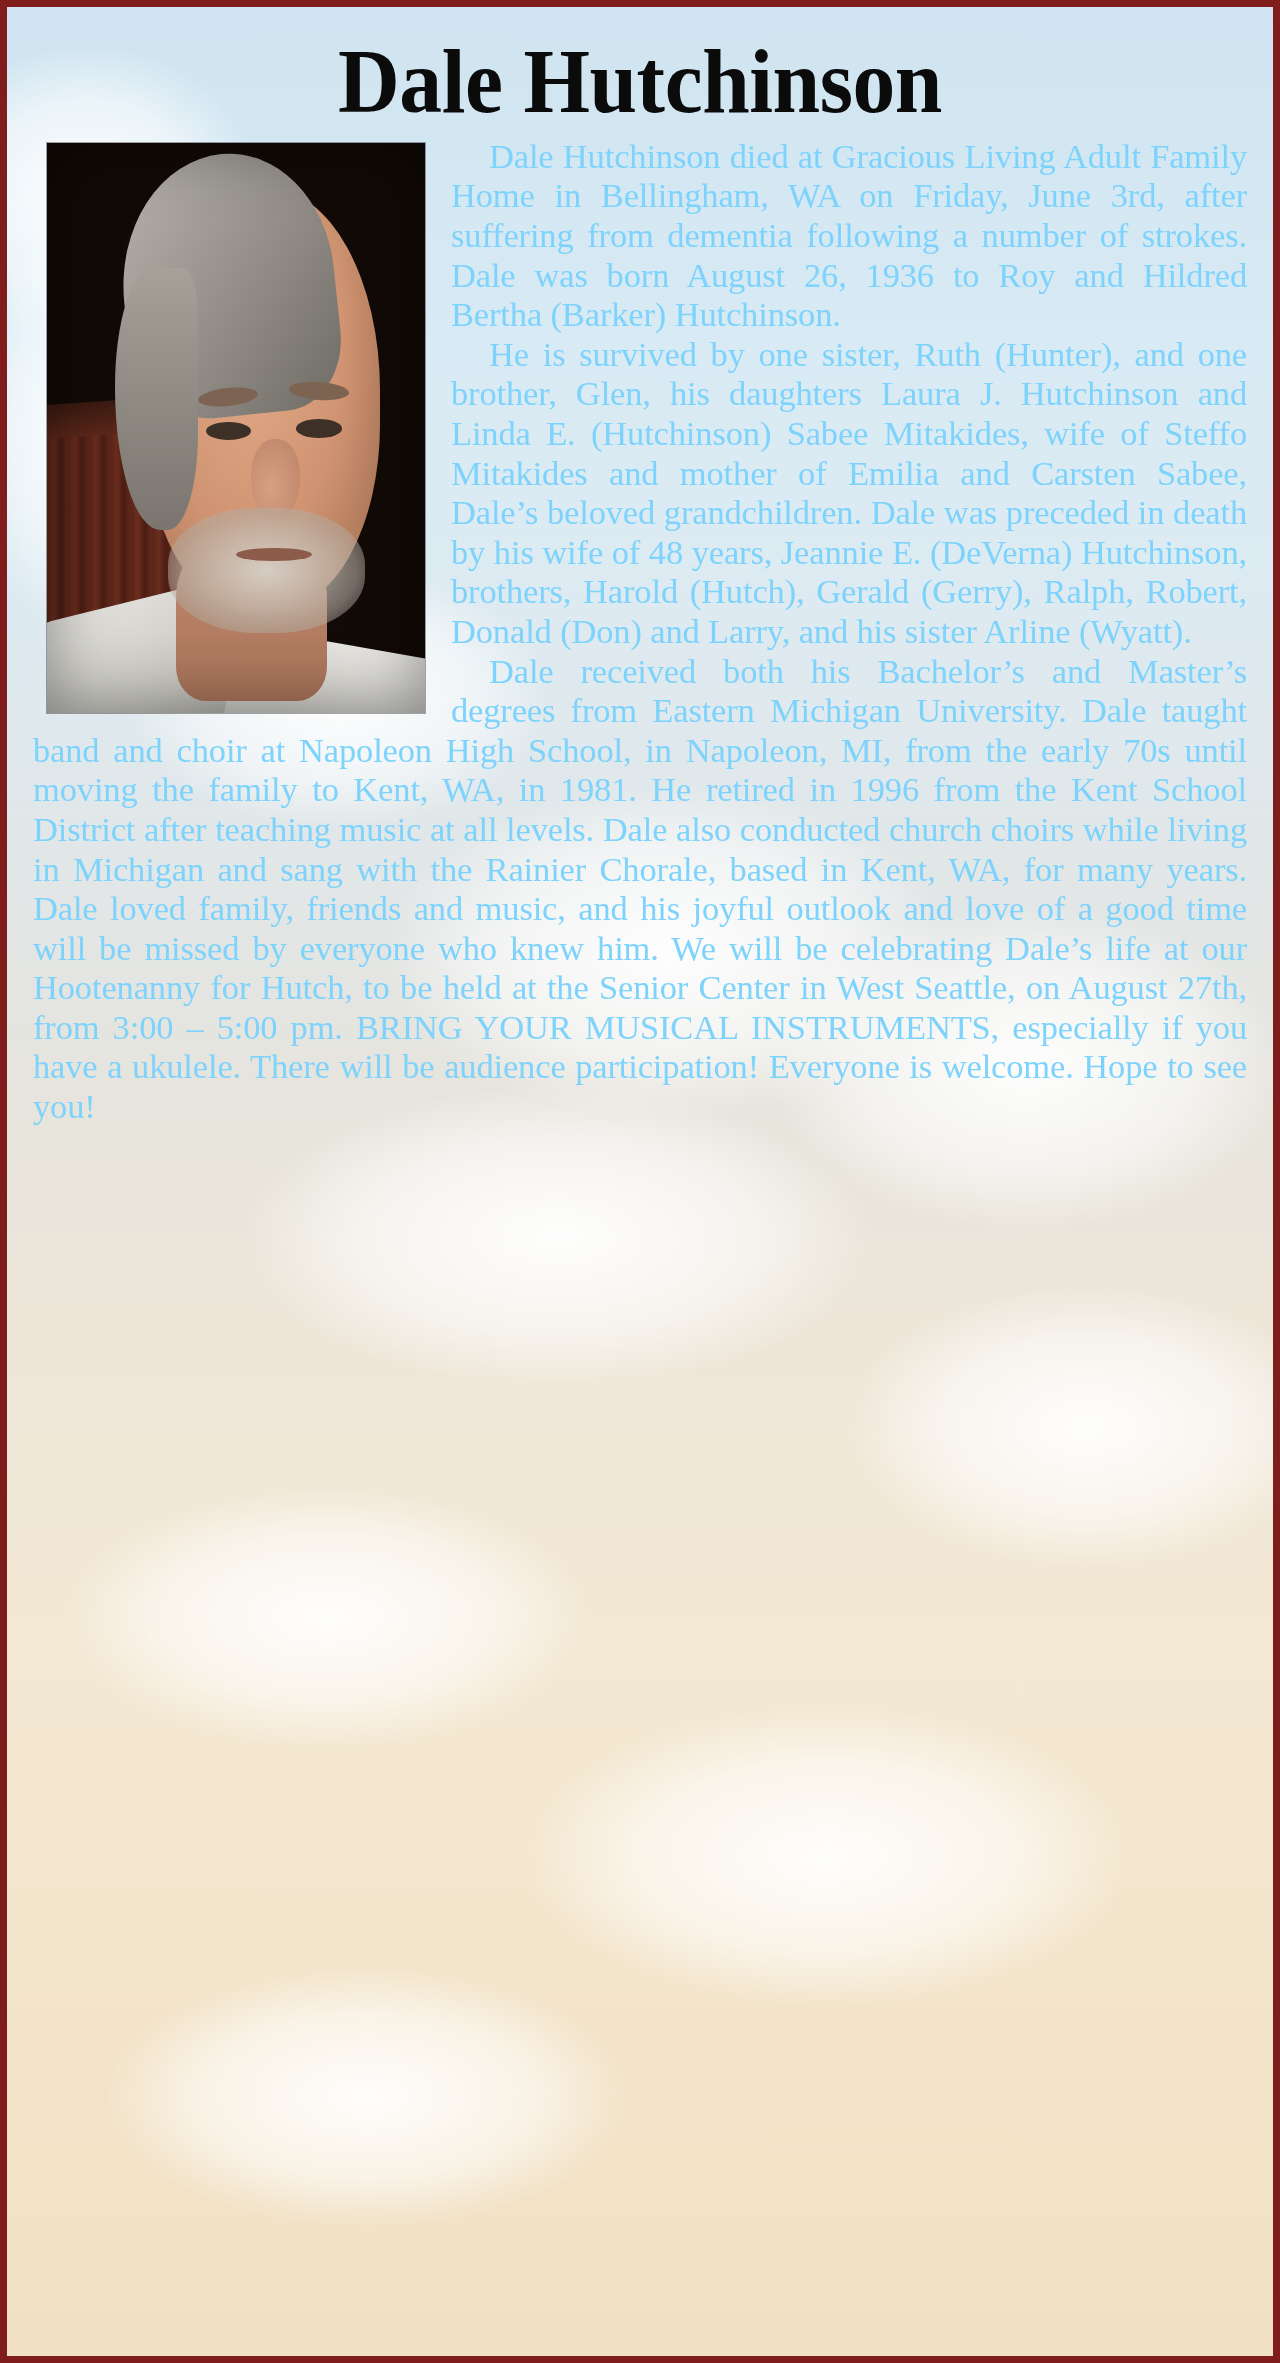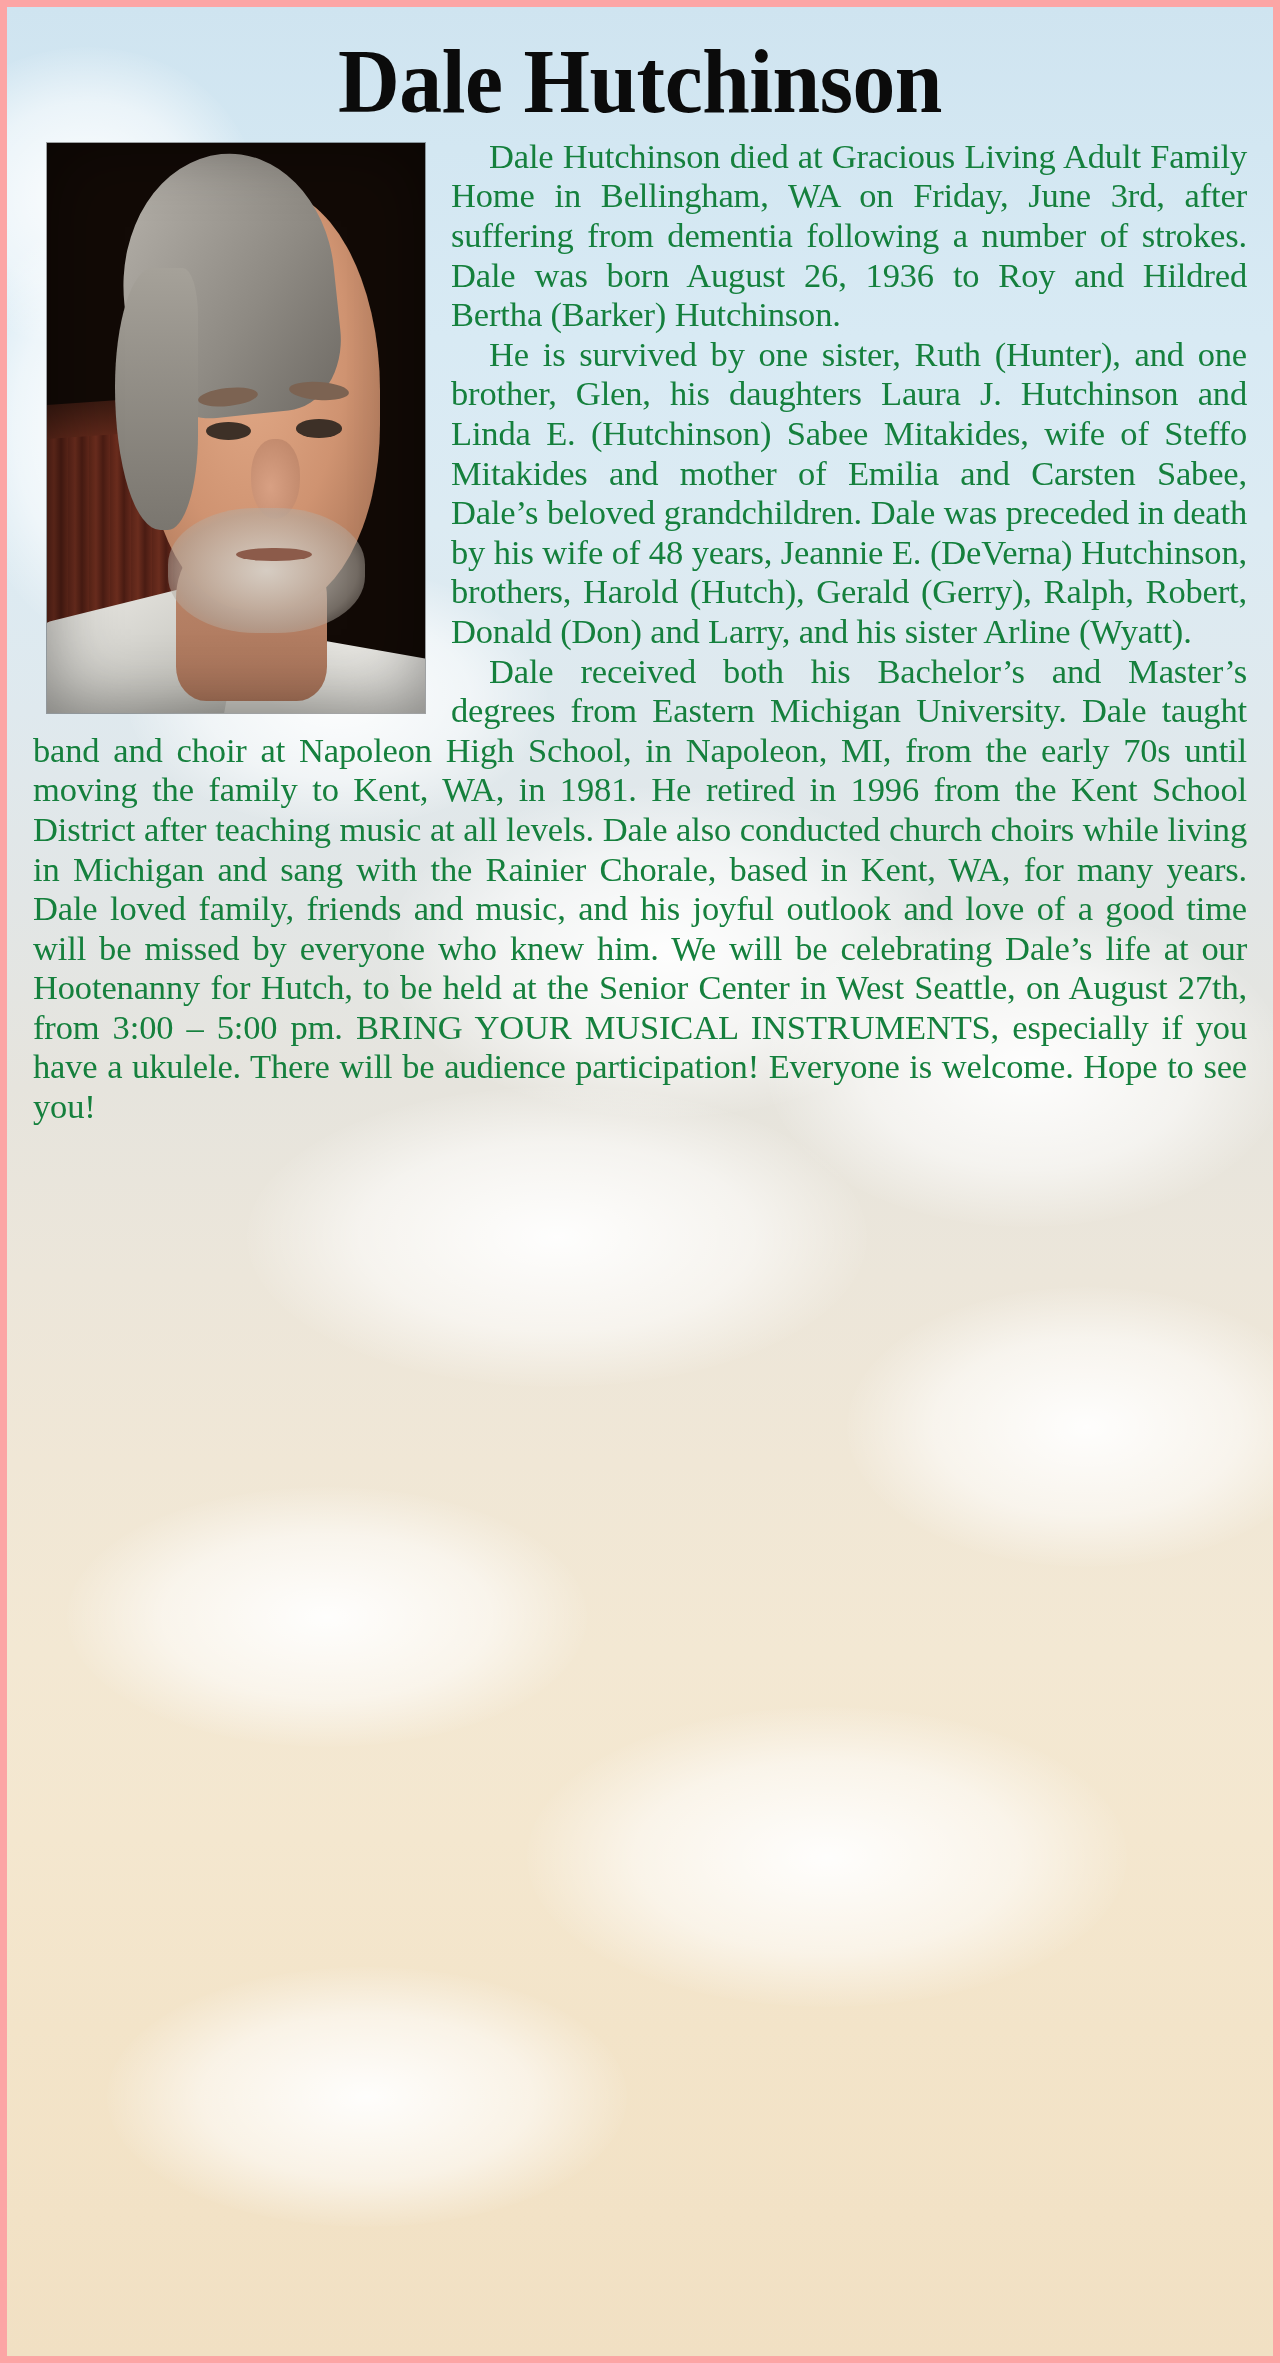--- a/index.html
+++ b/index.html
@@ -7,21 +7,21 @@
     padding: 0;
     background: #000;
   }
 
   
   .obit-page {
     position: relative;
     width: 1280px;
     height: 2363px;
     box-sizing: border-box;
-    border: 7px solid #fca5a5;
+    border: 7px solid #7f1d1d;
     overflow: hidden;
     font-family: "Liberation Serif", "DejaVu Serif", serif;
   }
 
   
   .sky-bg {
     position: absolute;
     inset: 0;
     background:
       linear-gradient(to bottom,
@@ -128,21 +128,21 @@
                   background: radial-gradient(ellipse at center, rgba(215,210,202,0.92) 0%, rgba(180,172,162,0.6) 65%, rgba(150,140,130,0) 100%);
                   border-radius: 45%; }
   .pt-mouth     { position:absolute; left:50%; top:71%; width:20%; height:2.4%;
                   background:#8c5b4a; border-radius:50%; }
   .pt-vignette  { position:absolute; inset:0;
                   box-shadow: inset 0 0 70px rgba(0,0,0,0.45); }
 
   .body-text {
     font-size: 34.5px;
     line-height: 39.6px;
-    color: #15803d;
+    color: #7dd3fc;
     text-align: justify;
     text-justify: inter-word;
     hyphens: manual;
     letter-spacing: -0.15px;
   }
   .body-text p {
     margin: 0;
     text-indent: 38px;
   }
   .body-text p.last {

